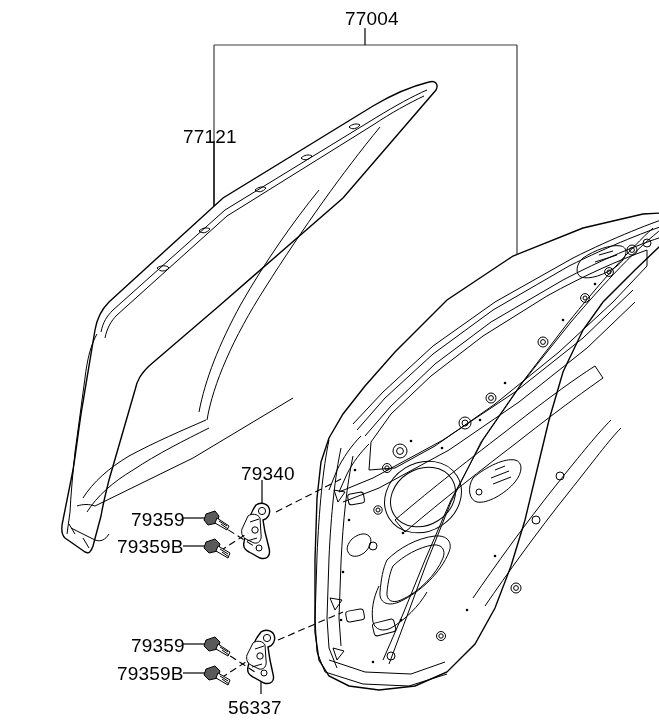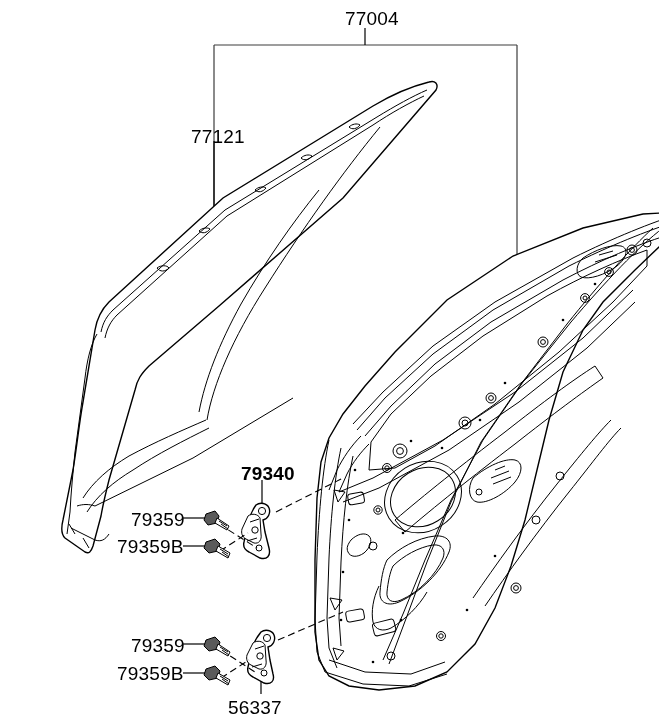--- a/index.html
+++ b/index.html
@@ -438,23 +438,23 @@
       <path class="ln thin fillgray" d="M163,669 L172,666 L177,671 L175,678 L166,680 L161,675 Z"></path>
       <path class="ln thin fillwhite" d="M175,673 L187,680 L185,685 L173,678 Z"></path>
       <path class="ln thin" d="M177,676 L185,681"></path>
       <path class="ln thin" d="M179,679 L186,684"></path>
     </g>
 
   </svg>
 
   <div class="part-label" style="left:302px; top:8px;">77004</div>
 
-  <div class="part-label" style="left:148px; top:126px;">77121</div>
-
-  <div class="part-label" style="left:198px; top:463px;font-weight:bold;">79340</div>
+  <div class="part-label" style="left:140px; top:126px;">77121</div>
+
+  <div class="part-label" style="left:198px; top:463px;">79340</div>
 
   <div class="part-label" style="left:88px; top:509px;">79359</div>
 
   <div class="part-label" style="left:74px; top:536px;">79359B</div>
 
   <div class="part-label" style="left:88px; top:635px;">79359</div>
 
   <div class="part-label" style="left:74px; top:663px;">79359B</div>
 
   <div class="part-label" style="left:185px; top:697px;">56337</div>

